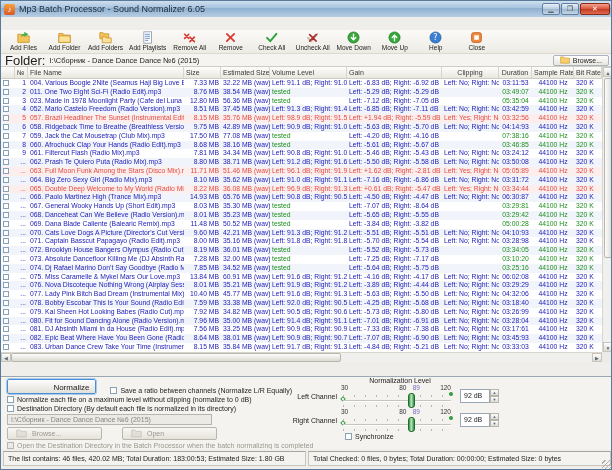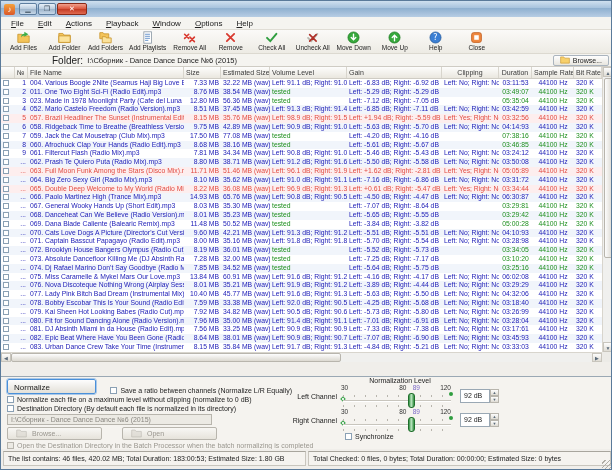--- a/index.html
+++ b/index.html
@@ -22,21 +22,21 @@
   .menu-item u{text-decoration:underline;}
   
   .toolbar{position:absolute;left:0;top:29px;width:612px;height:24px;background:linear-gradient(#fbfaf8,#edebe4);
     border-bottom:1px solid #dcd9d0;display:flex;align-items:flex-start;padding:1px 2px 0 2px;}
   .tbtn{display:flex;flex-direction:column;align-items:center;justify-content:flex-start;min-width:41px;padding:0 3px;height:23px;}
   .tbtn svg{width:13px;height:13px;display:block;}
   .tbtn .tlabel{font-size:6.5px;color:#222;white-space:nowrap;margin-top:0px;}
   
   .folderbar{position:absolute;left:0;top:53px;width:612px;height:13px;background:#f5f4f0;border-bottom:1px solid #cfccC4;
     display:flex;align-items:center;padding:0 4px;}
-  .folder-label{font-size:10px;color:#222;margin-right:4px;margin-left:47px;}
+  .folder-label{font-size:13px;color:#222;margin-right:4px;}
   .folder-path{font-size:7.5px;color:#222;flex:1;white-space:nowrap;overflow:hidden;}
   .browse-top{display:flex;align-items:center;gap:3px;border:1px solid #aab4be;border-radius:2px;height:11px;padding:0 6px;
     background:linear-gradient(#fefefe,#e8e6df);font-size:7px;color:#222;}
   .browse-top svg{width:10px;height:8px;}
   
   .thead{position:absolute;left:0;top:66px;width:601px;height:12px;display:flex;
     background:linear-gradient(#fdfdfc,#eae7df);border-bottom:1px solid #cfccc4;}
   .th{font-size:7px;color:#3a3a3a;line-height:11px;padding:0 2px;border-right:1px solid #d8d5cd;overflow:hidden;white-space:nowrap;}
   .tbody{position:absolute;left:0;top:78px;width:601px;height:273px;background:#fff;overflow:hidden;}
   .tr{display:flex;height:8.8px;line-height:8.8px;}
@@ -64,21 +64,21 @@
   .scroll-corner{position:absolute;left:601px;top:351px;width:11px;height:10px;background:#ecebe7;}
   
   .tabsbar{position:absolute;left:0;top:361px;width:612px;height:14px;background:#f0eeea;display:flex;align-items:flex-end;padding-left:3px;}
   .tab{font-size:7.5px;color:#222;border:1px solid #9aa8b4;border-bottom:none;border-radius:2px 2px 0 0;padding:1px 7px;
     background:linear-gradient(#f2f0ec,#e2dfd7);height:12px;line-height:10px;margin-right:1px;}
   .tab.active{background:#f5f3ef;height:14px;line-height:12px;border-color:#7a95ad;position:relative;z-index:2;}
   
   .panel{position:absolute;left:0;top:375px;width:612px;height:73px;background:#f5f3ef;border-top:1px solid #9aa8b4;padding:2px 4px;}
   .pleft{position:absolute;left:6px;top:2px;width:285px;}
   .normalize-btn{width:135px;height:15px;border:1px solid #4a90d9;outline:1px solid #aac8e8;background:linear-gradient(#fdfdfd,#e3e0d8);
-    font-size:8px;color:#222;text-align:left;line-height:13px;border-radius:2px;}
+    font-size:8px;color:#222;text-align:right;line-height:13px;border-radius:2px;}
   .cbrow{display:flex;align-items:center;gap:3px;margin-top:2px;}
   .cb{width:7px;height:7px;border:1px solid #8aa0b4;background:#fff;flex:0 0 auto;}
   .cb.disabled{border-color:#b8b5ad;background:#eceae4;}
   .cblabel{font-size:7px;color:#222;white-space:nowrap;}
   .cblabel.disabled{color:#9a978f;}
   .dest-input{width:205px;height:11px;border:1px solid #b8b5ad;background:#eceae4;font-size:7px;color:#8a8780;
     line-height:10px;padding:0 3px;margin-top:2px;overflow:hidden;white-space:nowrap;}
   .btnrow{display:flex;gap:20px;margin-top:2px;}
   .gbtn{display:flex;align-items:center;gap:5px;width:95px;height:13px;border:1px solid #b8b5ad;border-radius:2px;
     background:linear-gradient(#f8f7f4,#e6e3db);font-size:7px;color:#9a978f;padding:0 8px;}
@@ -114,36 +114,28 @@
   .grip{position:absolute;right:1px;bottom:1px;width:10px;height:10px;
     background-image:repeating-linear-gradient(135deg,transparent 0 2px,#b0ada5 2px 3px);}
 </style>
 </head>
 <body>
 
 <div class="window">
 
   <div class="titlebar">
     <span class="appicon">♪</span>
+    <span class="title-text">Mp3 Batch Processor - Sound Normalizer 6.05</span>
     <span class="winbtns">
       <span class="winbtn">▁</span>
       <span class="winbtn">❐</span>
       <span class="winbtn close">✕</span>
     </span>
   </div>
 
-  <div class="menubar">
-      <span class="menu-item"><u>F</u>ile</span>
-      <span class="menu-item"><u>E</u>dit</span>
-      <span class="menu-item"><u>A</u>ctions</span>
-      <span class="menu-item"><u>P</u>layback</span>
-      <span class="menu-item"><u>W</u>indow</span>
-      <span class="menu-item"><u>O</u>ptions</span>
-      <span class="menu-item"><u>H</u>elp</span>
-    </div>
 
   <div class="toolbar">
       <div class="tbtn">
         <svg viewBox="0 0 16 16">
           <path d="M1 4h5l1.5 2H15v8H1z" fill="#f4c45a" stroke="#c9952c"></path>
           <path d="M9 1l5 3-5 3V5.5C7 5.5 6 6.5 5 8c0-3.5 2-4.5 4-4.5z" fill="#3fae49"></path>
         </svg>
         <span class="tlabel">Add Files</span>
       </div>
       <div class="tbtn">

